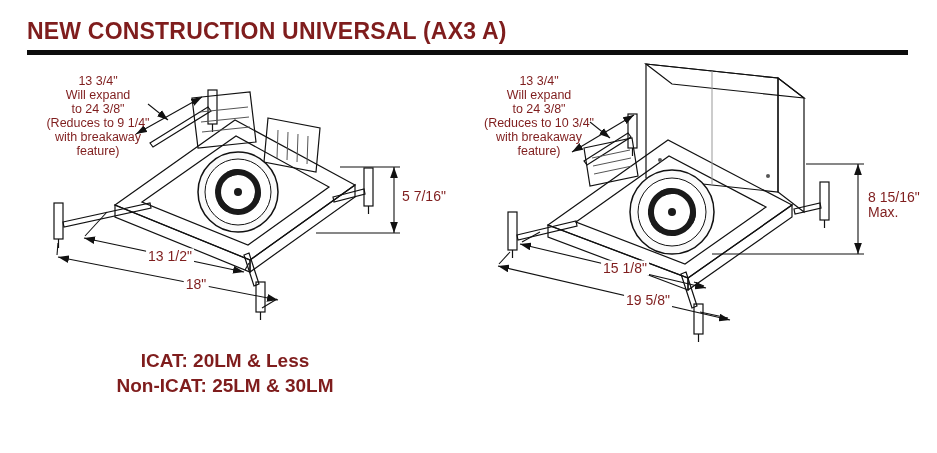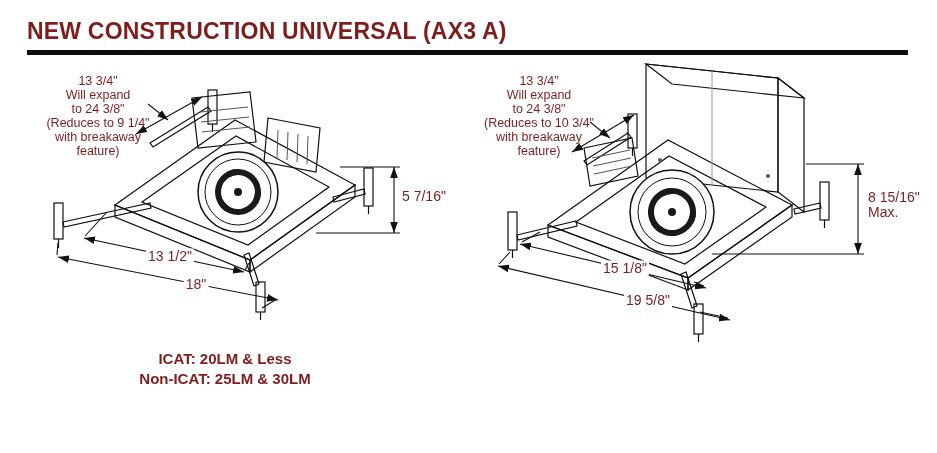--- a/index.html
+++ b/index.html
@@ -4,21 +4,21 @@
 <style>
   html,body{margin:0;padding:0;background:#fff;}
   .page{position:relative;width:937px;height:453px;background:#ffffff;overflow:hidden;
         font-family:"Liberation Sans",sans-serif;color:#7f1d1d;}
   .title{position:absolute;left:27px;top:18px;font-size:23px;font-weight:800;letter-spacing:.2px;}
   .title-rule{position:absolute;left:27px;top:50px;width:881px;height:5px;background:#0d0d0d;}
   .linework{position:absolute;left:0;top:0;pointer-events:none;}
   .note{position:absolute;white-space:pre-line;text-align:center;font-size:12.5px;line-height:14px;}
   .dimlab{position:absolute;font-size:14px;background:#fff;padding:0 2px;white-space:pre-line;line-height:15px;}
   .center{transform:translate(-50%,-50%);}
-  .caption{position:absolute;font-weight:bold;font-size:15px;text-align:center;white-space:pre-line;line-height:1.3;}
+  .caption{position:absolute;font-weight:bold;font-size:19px;text-align:center;white-space:pre-line;line-height:1.3;}
   .ln{stroke:#111;stroke-width:1.2;fill:none;}
   .dim{stroke:#111;stroke-width:1.1;fill:none;}
   .thin{stroke:#555;stroke-width:1;fill:none;}
   .seam{stroke:#999;stroke-width:1;fill:none;}
 </style>
 </head>
 <body>
 
 <div class="page">
 

